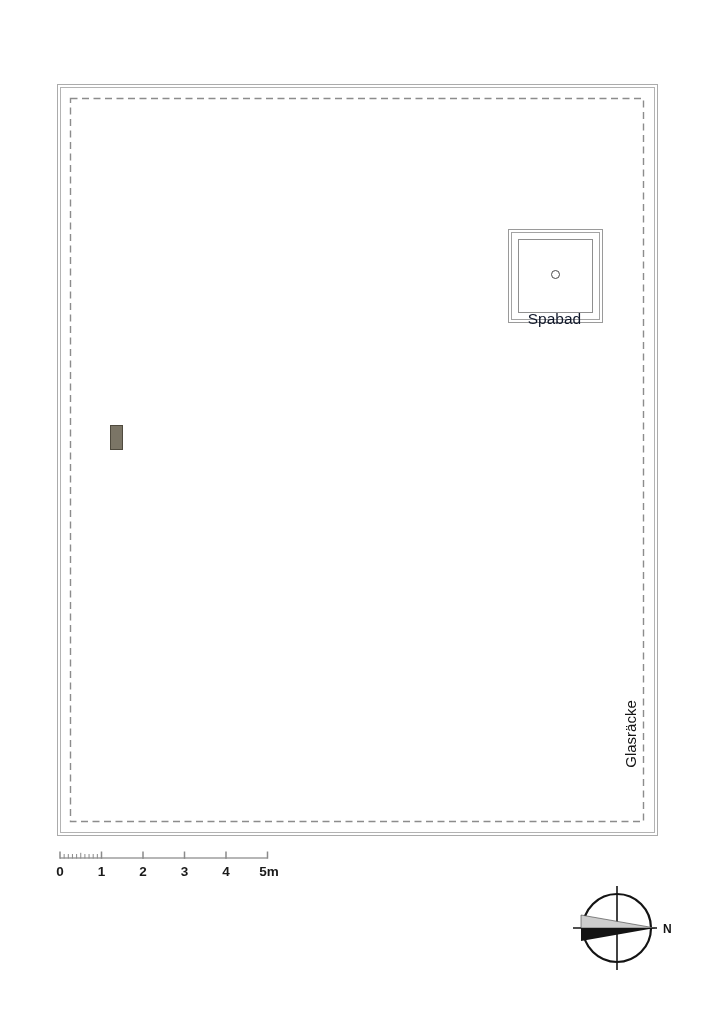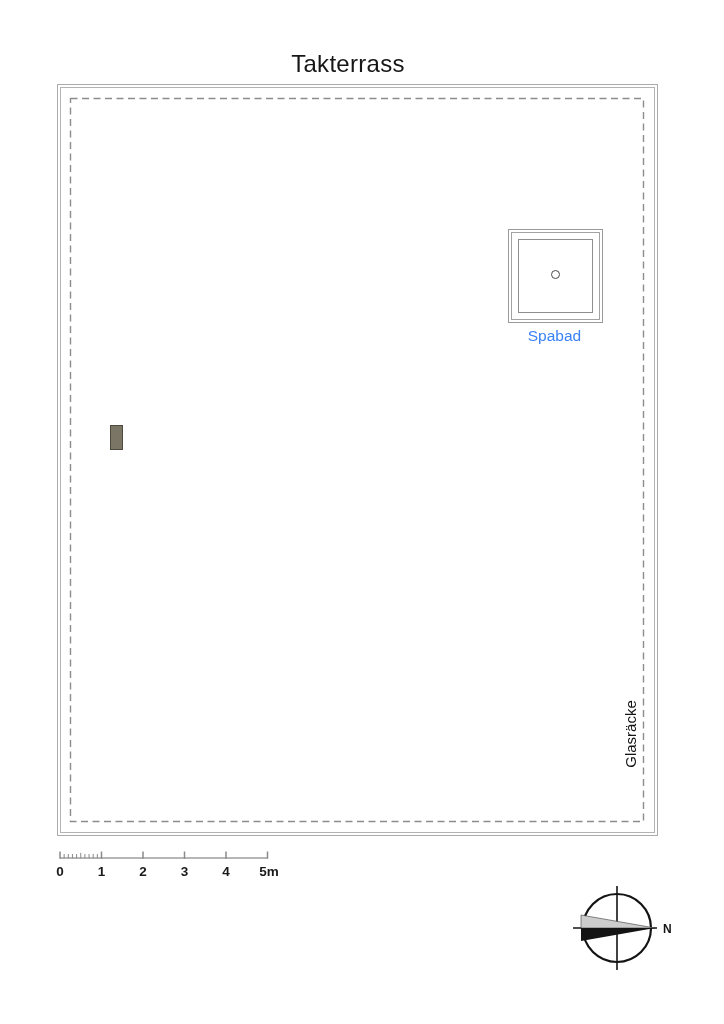--- a/index.html
+++ b/index.html
@@ -78,26 +78,26 @@
     top: calc(50% - 6px);
     width: 7px;
     height: 7px;
     border: 1.6px solid #4a4a4a;
     border-radius: 50%;
     background: #ffffff;
   }
   .spa-label {
     position: absolute;
     left: 506px;
-    top: 327px;
+    top: 310px;
     width: 97px;
     text-align: center;
     font-size: 15.5px;
     font-weight: 500;
-    color: #3b82f6;
+    color: #0f172a;
   }
 
   
   .drain-marker {
     position: absolute;
     left: 110px;
     top: 425px;
     width: 13px;
     height: 25px;
     background: #7b7566;
@@ -136,21 +136,20 @@
 
   svg text {
     font-family: "Liberation Sans", sans-serif;
   }
 </style>
 </head>
 <body>
 
 <div id="canvas">
 
-  <div class="page-title">Takterrass</div>
 
   <div class="terrace-boundary">
     <div class="terrace-inner-line"></div>
     <svg class="terrace-dashed-svg" viewBox="0 0 601 752" xmlns="http://www.w3.org/2000/svg">
       <rect x="13.5" y="14.5" width="573" height="723" fill="none" stroke="#8c8c8c" stroke-width="1.4" stroke-dasharray="7 4.5"></rect>
     </svg>
   </div>
 
   <div class="spa-tub">
     <div class="spa-inner-line"></div>

